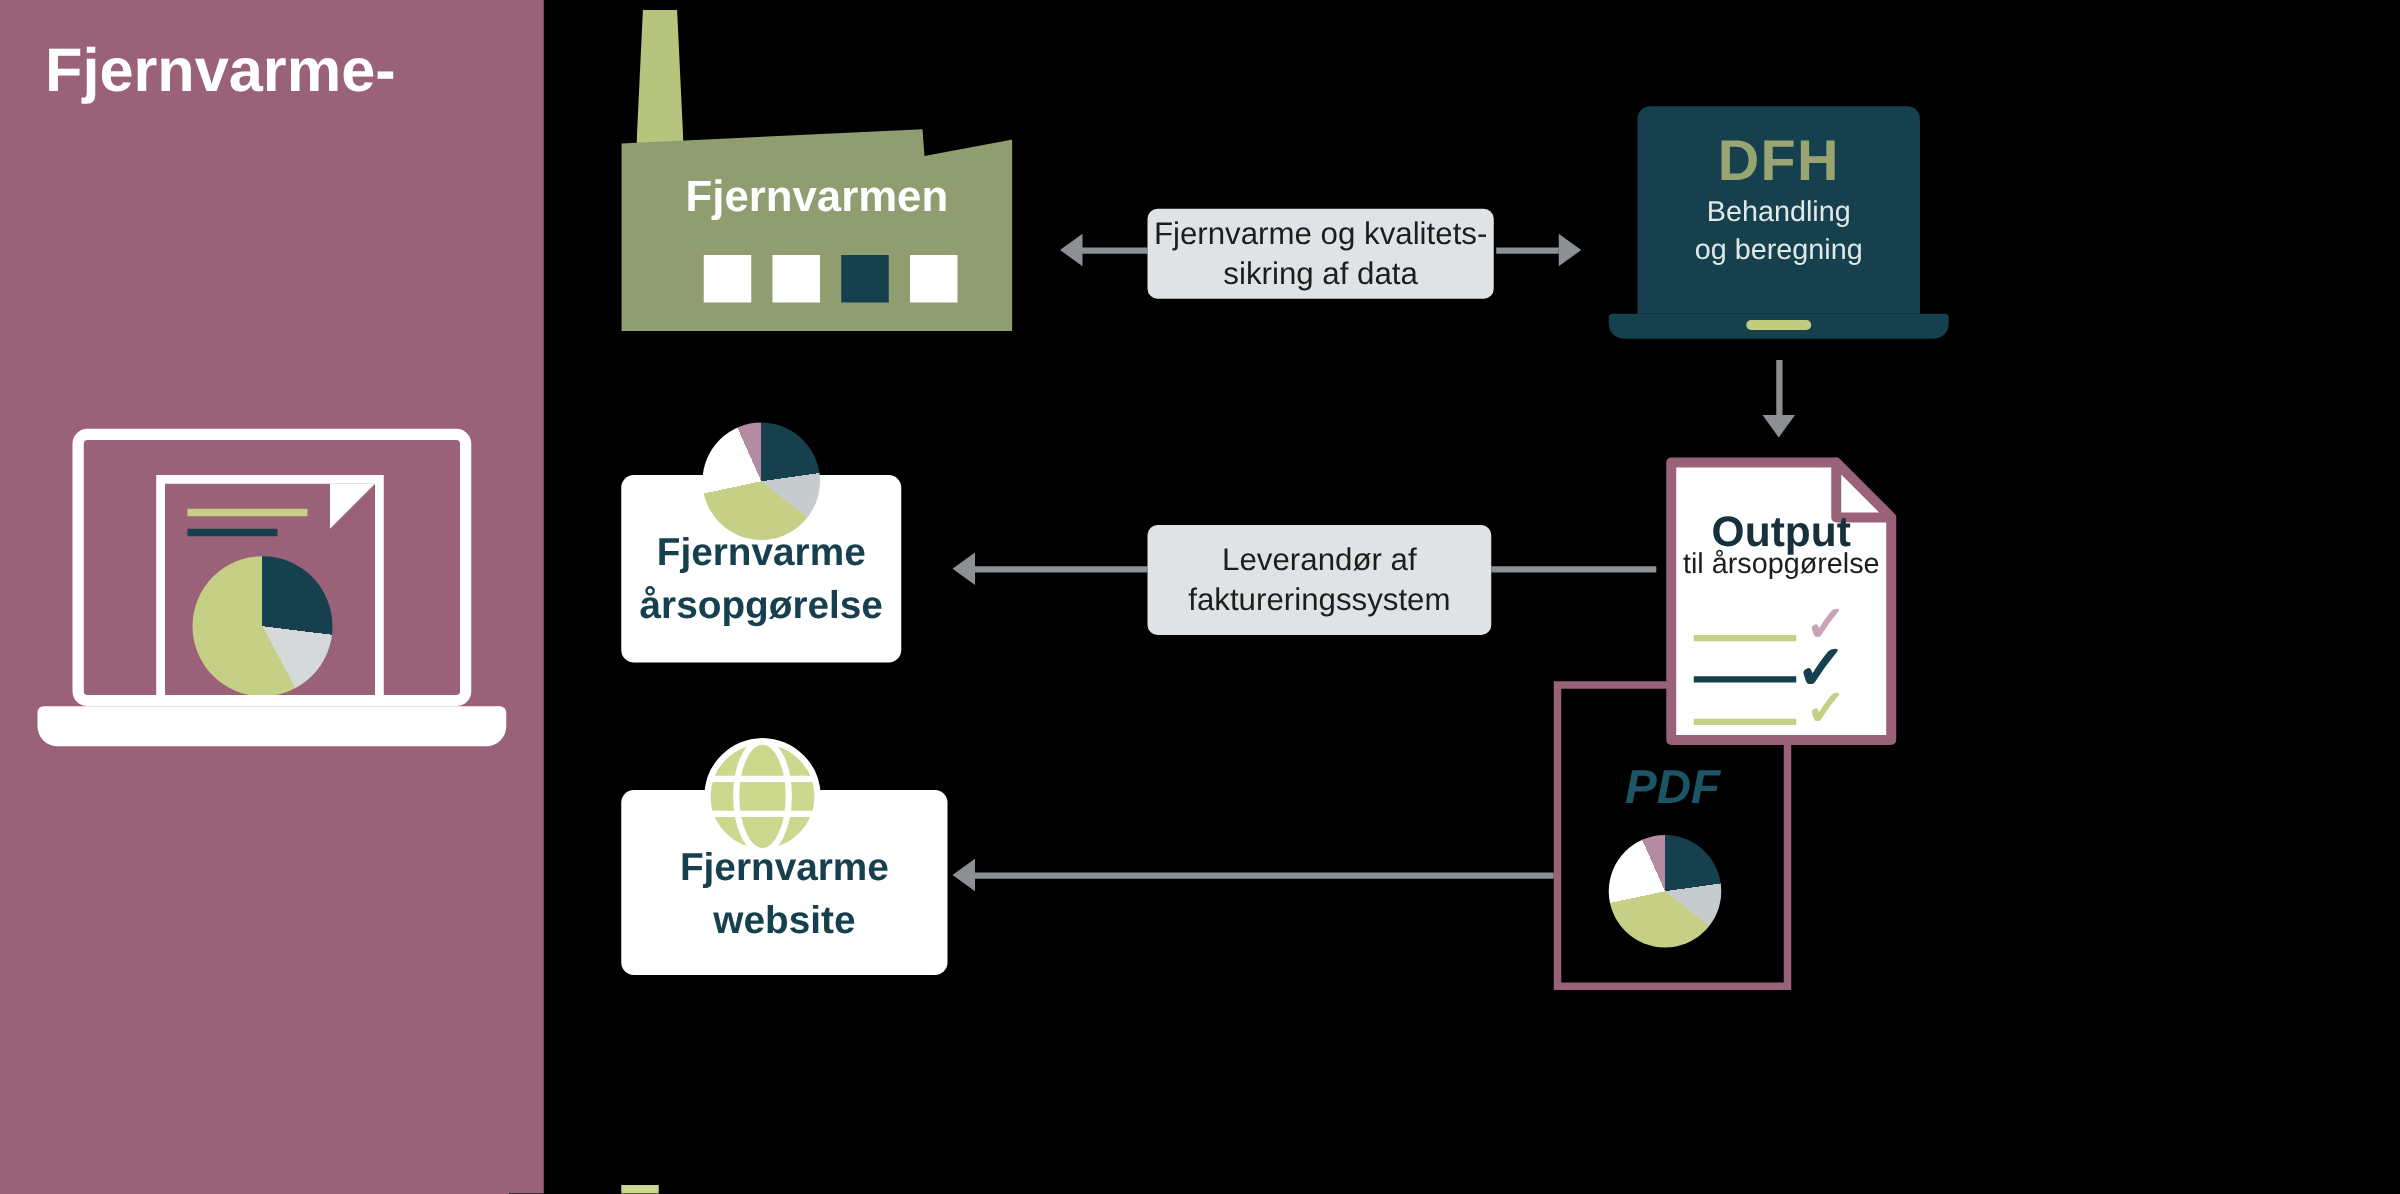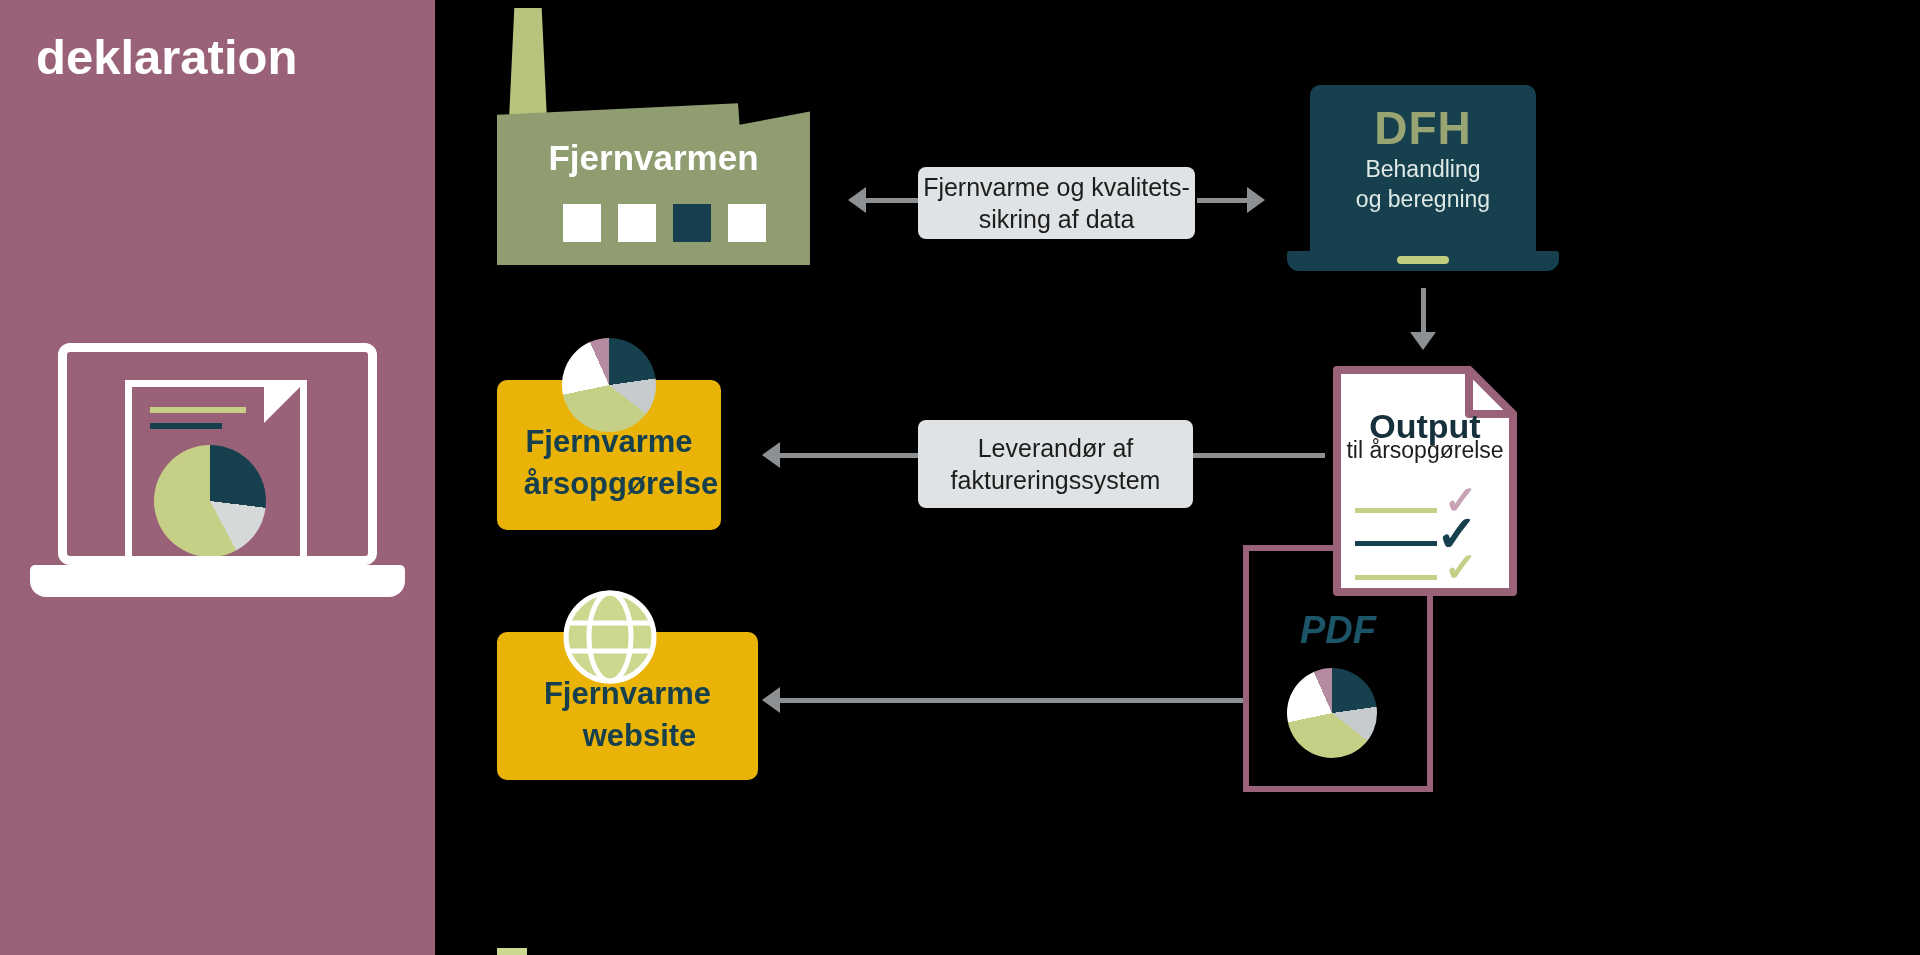--- a/index.html
+++ b/index.html
@@ -72,38 +72,38 @@
   .out-line{position:absolute;height:5px;left:23px;width:82px;}
   .out-line.r1{top:143px;background:#c5cf86;}
   .out-line.r2{top:176px;background:#16404e;}
   .out-line.r3{top:210px;background:#c5cf86;}
   .out-check{position:absolute;font-weight:700;line-height:1;}
   .out-check.c1{left:112px;top:115px;font-size:40px;color:#c8a3b7;}
   .out-check.c2{left:104px;top:144px;font-size:50px;color:#16404e;}
   .out-check.c3{left:112px;top:182px;font-size:40px;color:#c5cf86;}
 
   
-  .green-box{position:absolute;background:#eab308;border-radius:10px;}
+  .green-box{position:absolute;background:#ffffff;border-radius:10px;}
   .box-arsopgorelse{left:497px;top:380px;width:224px;height:150px;}
   .box-website{left:497px;top:632px;width:261px;height:148px;}
   .green-box-text{position:absolute;left:0;width:100%;text-align:center;color:#16404e;font-weight:700;font-size:31px;}
-  .gt1{top:44px;} .gt2{top:86px;padding-left:12px;}
+  .gt1{top:44px;} .gt2{top:86px;}
   .pie-ars{position:absolute;left:65px;top:-42px;width:94px;height:94px;}
   .globe{position:absolute;left:66px;top:-42px;width:94px;height:94px;}
 
   .bottom-strip{position:absolute;left:497px;top:948px;width:30px;height:7px;background:#cdd88f;}
 </style>
 </head>
 <body>
 
 <div class="canvas">
 
   <div class="sidebar">
     <div class="sidebar-title">
-      <div>deklaration</div>
+      <div>Fjernvarme-</div>
     </div>
     <div class="side-laptop">
       <div class="side-screen">
         <div class="side-doc">
           <div class="side-doc-fold"></div>
           <div class="side-line l1"></div>
           <div class="side-line l2"></div>
           <div class="side-pie"></div>
         </div>
       </div>

